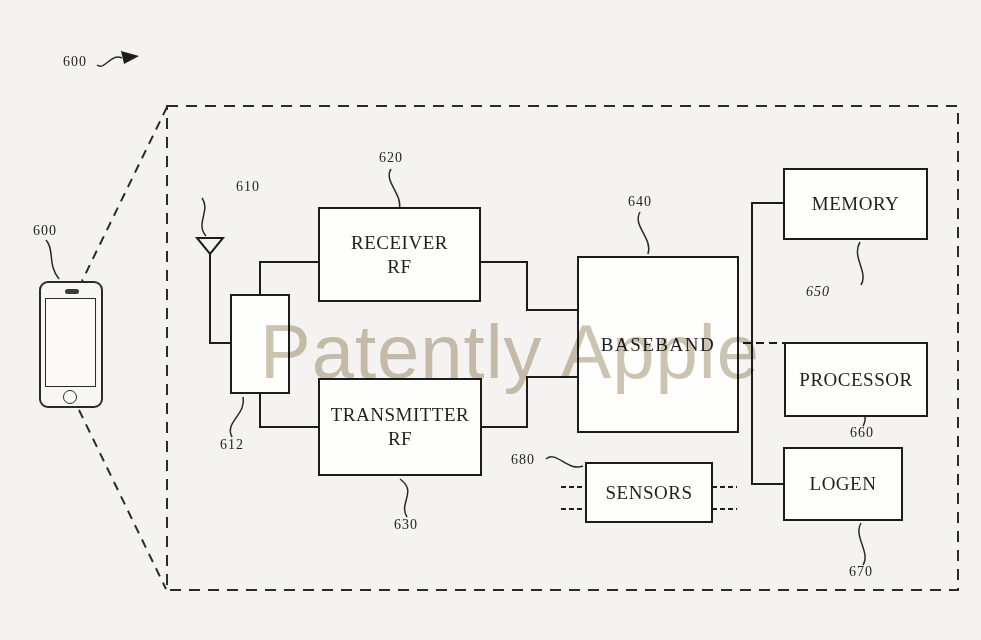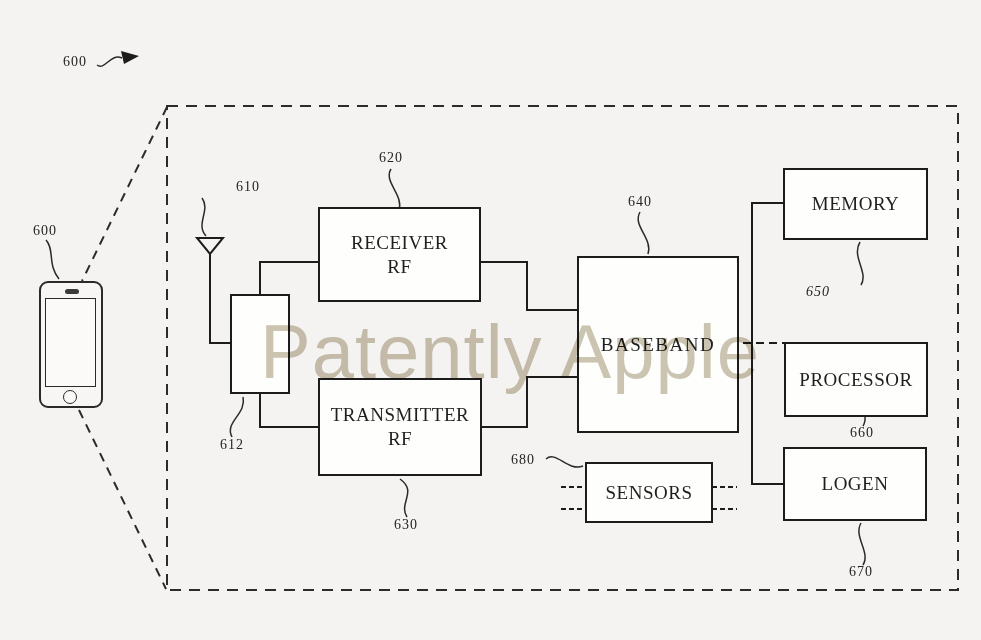--- a/index.html
+++ b/index.html
@@ -133,21 +133,21 @@
   </div>
 
   <div class="block" style="left:783px;top:168px;width:145px;height:72px;">
     <span class="block-label">MEMORY</span>
   </div>
 
   <div class="block" style="left:784px;top:306px;width:144px;height:75px;margin-top:36px;">
     <span class="block-label">PROCESSOR</span>
   </div>
 
-  <div class="block" style="left:783px;top:447px;width:144px;height:74px;">
+  <div class="block" style="left:783px;top:447px;width:120px;height:74px;">
     <span class="block-label">LOGEN</span>
   </div>
 
   <div class="block" style="left:585px;top:462px;width:128px;height:61px;">
     <span class="block-label">SENSORS</span>
   </div>
 
   <div class="ref-label" style="left:63px;top:54px;">600</div>
   <div class="ref-label" style="left:33px;top:223px;">600</div>
   <div class="ref-label" style="left:188px;top:179px;margin-left:48px;">610</div>

